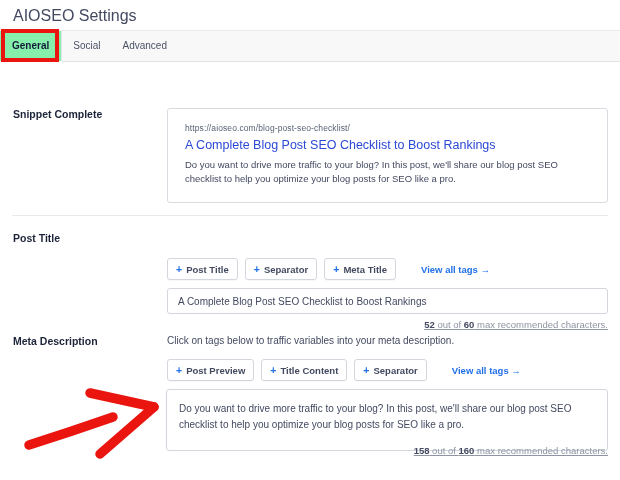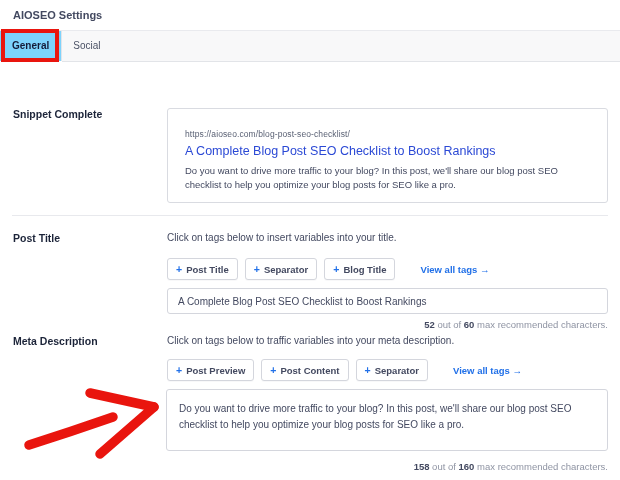--- a/index.html
+++ b/index.html
@@ -9,56 +9,56 @@
     height: 480px;
     background: #fff;
     font-family: "Liberation Sans", "DejaVu Sans", sans-serif;
     color: #434960;
     overflow: hidden;
   }
   
   .panel-header {
     position: absolute; top: 0; left: 0; height: 30px; right: 0;
     padding-left: 13px; line-height: 31px;
-    font-size: 11px; font-weight: bold; color: #434960;
+    font-size: 16px; font-weight: normal; color: #434960;
   }
   
   .tabbar {
     position: absolute; top: 30px; left: 0; width: 620px; height: 32px;
     background: #f8f8f9;
     border-top: 1px solid #e9eaee;
     border-bottom: 1px solid #e2e4e8;
     box-sizing: border-box;
     display: flex; align-items: stretch;
   }
   .tab {
     padding: 0 11px; line-height: 30px; font-size: 10px;
     color: #4b5266; cursor: pointer; white-space: nowrap;
   }
   .tab.active {
-    background: #7dd3fc; font-weight: bold; color: #141b38;
+    background: #86efac; font-weight: bold; color: #141b38;
     padding: 0 12px;
     border-right: 1px solid #e2e4e8;
     box-shadow: 0 1px 0 0 #fff;
   }
   
   .sec-label {
     position: absolute; left: 13px;
     font-size: 10.5px; font-weight: bold; color: #1c2439;
   }
   .helper {
     position: absolute; left: 167px;
     font-size: 10px; color: #434960;
   }
   
   .snippet-box {
     position: absolute; left: 167px; top: 108px; width: 441px; height: 95px;
     box-sizing: border-box;
     border: 1px solid #d9dbe1; border-radius: 3px; background: #fff;
-    padding: 20px 17px 0;
+    padding: 14px 17px 0;
   }
   .snip-url { font-size: 8.5px; color: #5a6174; letter-spacing: 0.1px; }
   .snip-title { margin-top: 5px; font-size: 12.5px; color: #2b49d5; white-space: nowrap; overflow: hidden; }
   .snip-desc { margin-top: 6px; font-size: 9.5px; line-height: 1.45; color: #434960; }
   
   .divider {
     position: absolute; left: 12px; top: 215px; width: 596px; height: 1px;
     background: #e8e9ed;
   }
   
@@ -89,25 +89,25 @@
   .meta-textarea {
     position: absolute; left: 166px; top: 389px; width: 442px; height: 62px;
     box-sizing: border-box;
     border: 1px solid #d4d6dd; border-radius: 3px;
     padding: 11px 12px; font-family: inherit; font-size: 10px; line-height: 1.55;
     color: #434960; background: #fff; resize: none; outline: none; overflow: hidden;
   }
   
   .charcount {
     position: absolute; right: 12px; text-align: right;
-    font-size: 9.5px; color: #8f94a3;
+    font-size: 9.5px; color: #8f94a3; text-decoration: underline;
   }
   .charcount .num { font-weight: bold; color: #434960; }
   .count-1 { top: 319px; }
-  .count-2 { top: 461px; }
+  .count-2 { top: 445px; }
   
   .hl-box {
     position: absolute; left: 1px; top: 29px; width: 58px; height: 33px;
     box-sizing: border-box; border: 4px solid #e9150e; z-index: 10;
     pointer-events: none;
   }
   .arrow-svg {
     position: absolute; left: 0; top: 0; width: 620px; height: 480px;
     z-index: 10; pointer-events: none;
   }
@@ -115,65 +115,65 @@
 </head>
 <body>
 
 <div class="page">
 
   <div class="panel-header">AIOSEO Settings</div>
 
   <div class="tabbar">
     <div class="tab active">General</div>
     <div class="tab">Social</div>
+    <div class="tab">Advanced</div>
   </div>
 
   <div class="sec-label" style="top:108px">Snippet Complete</div>
   <div class="snippet-box">
     <div class="snip-url">https://aioseo.com/blog-post-seo-checklist/</div>
     <div class="snip-title">A Complete Blog Post SEO Checklist to Boost Rankings</div>
     <div class="snip-desc">Do you want to drive more traffic to your blog? In this post, we'll share our blog post SEO checklist to help you optimize your blog posts for SEO like a pro.</div>
   </div>
 
   <div class="divider"></div>
 
   <div class="sec-label" style="top:232px">Post Title</div>
-  <div class="helper" style="top:232px">Click on tags below to insert variables into your title.</div>
 
   <div class="tagrow" style="top:258px">
     <button class="tagbtn">
       <span class="plus">+</span>
         <span>Post Title</span>
     </button>
     <button class="tagbtn">
       <span class="plus">+</span>
         <span>Separator</span>
     </button>
     <button class="tagbtn">
       <span class="plus">+</span>
-        <span>Blog Title</span>
+        <span>Meta Title</span>
     </button>
     <a class="viewall">View all tags →</a>
   </div>
 
   <input class="text-input" type="text" value="A Complete Blog Post SEO Checklist to Boost Rankings" style="">
 
   <div class="charcount count-1"><span class="num">52</span><span> out of </span><span class="num">60</span><span> max recommended characters.</span></div>
 
   <div class="sec-label" style="top:335px">Meta Description</div>
   <div class="helper" style="top:335px">Click on tags below to traffic variables into your meta description.</div>
 
   <div class="tagrow" style="top:359px">
     <button class="tagbtn">
       <span class="plus">+</span>
         <span>Post Preview</span>
     </button>
     <button class="tagbtn">
       <span class="plus">+</span>
-        <span>Post Content</span>
+        <span>Title Content</span>
     </button>
     <button class="tagbtn">
       <span class="plus">+</span>
         <span>Separator</span>
     </button>
     <a class="viewall">View all tags →</a>
   </div>
 
   <textarea class="meta-textarea" style="">Do you want to drive more traffic to your blog? In this post, we'll share our blog post SEO checklist to help you optimize your blog posts for SEO like a pro.</textarea>
 

